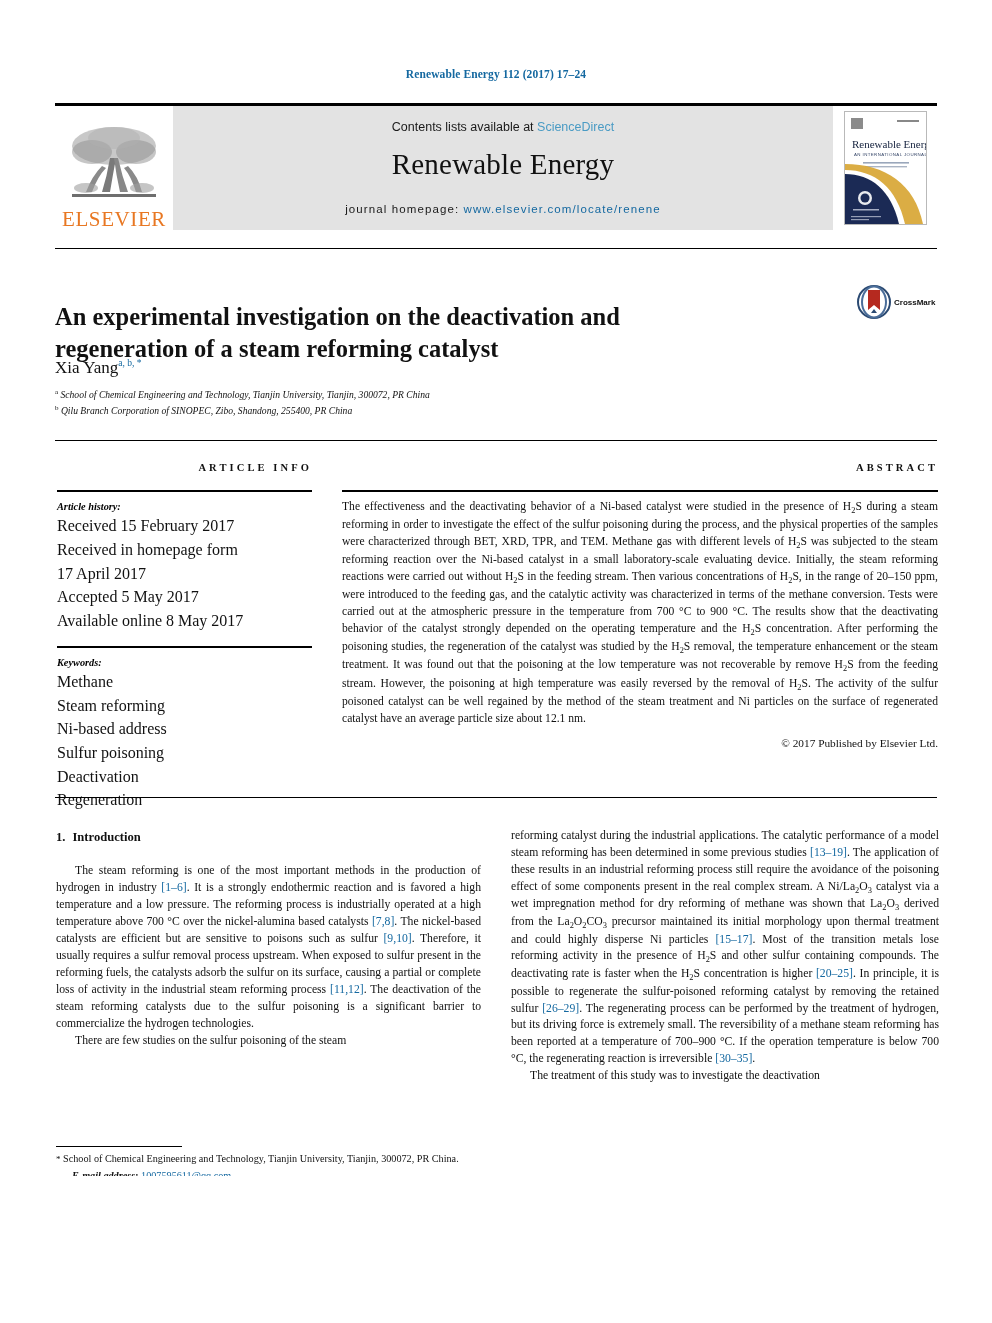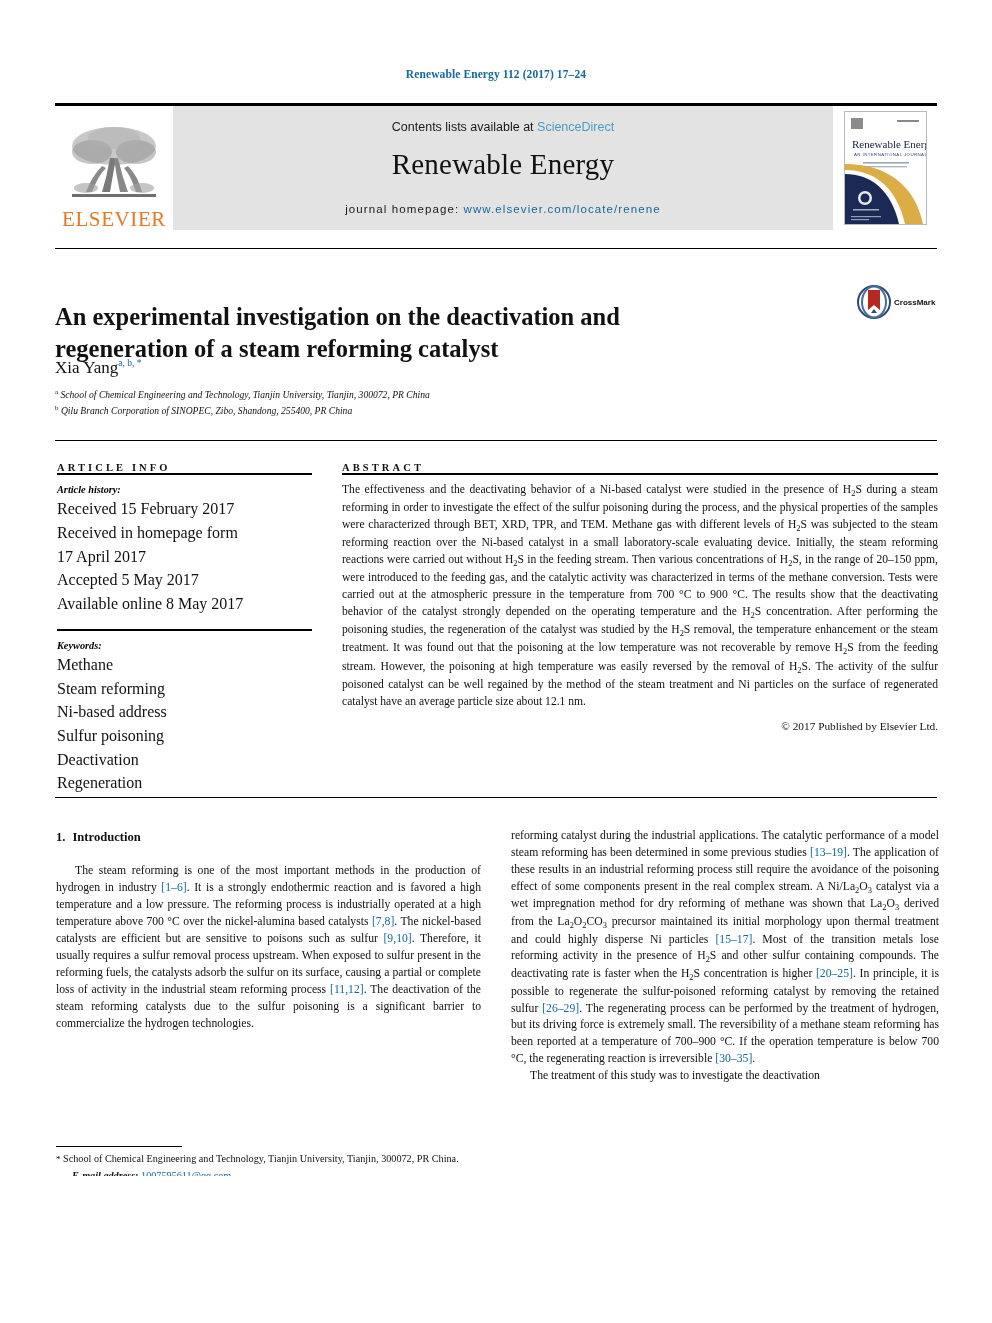--- a/index.html
+++ b/index.html
@@ -202,21 +202,22 @@
     top: 462px;
     left: 342px;
     width: 596px;
   }
   .sec-head {
     font-family: "Liberation Serif", serif;
     font-weight: bold;
     font-size: 10.5px;
     letter-spacing: 3.1px;
     color: #111;
-    margin-bottom: 0;
+    margin-bottom: 17px;
+    text-align: right;
   }
   .thin-rule {
     border-top: 2px solid #000;
     margin-bottom: 7px;
   }
   .history-label, .keywords-label {
     font-style: italic;
     font-weight: bold;
     font-size: 10.3px;
     line-height: 1.48;
@@ -422,20 +423,21 @@
     <div class="abs-copy">© 2017 Published by Elsevier Ltd.</div>
   </div>
 
   <div class="info-rule-bottom"></div>
 
   <div class="bodycol left">
     <div class="body-head">
       <span class="num">1.</span><span>Introduction</span>
     </div>
     <p>The steam reforming is one of the most important methods in the production of hydrogen in industry <span class="ref">[1–6]</span>. It is a strongly endothermic reaction and is favored a high temperature and a low pressure. The reforming process is industrially operated at a high temperature above 700 °C over the nickel-alumina based catalysts <span class="ref">[7,8]</span>. The nickel-based catalysts are efficient but are sensitive to poisons such as sulfur <span class="ref">[9,10]</span>. Therefore, it usually requires a sulfur removal process upstream. When exposed to sulfur present in the reforming fuels, the catalysts adsorb the sulfur on its surface, causing a partial or complete loss of activity in the industrial steam reforming process <span class="ref">[11,12]</span>. The deactivation of the steam reforming catalysts due to the sulfur poisoning is a significant barrier to commercialize the hydrogen technologies.</p>
+    <p>There are few studies on the sulfur poisoning of the steam</p>
   </div>
 
   <div class="bodycol right">
     <p style="text-indent:0">reforming catalyst during the industrial applications. The catalytic performance of a model steam reforming has been determined in some previous studies <span class="ref">[13–19]</span>. The application of these results in an industrial reforming process still require the avoidance of the poisoning effect of some components present in the real complex stream. A Ni/La<sub>2</sub>O<sub>3</sub> catalyst via a wet impregnation method for dry reforming of methane was shown that La<sub>2</sub>O<sub>3</sub> derived from the La<sub>2</sub>O<sub>2</sub>CO<sub>3</sub> precursor maintained its initial morphology upon thermal treatment and could highly disperse Ni particles <span class="ref">[15–17]</span>. Most of the transition metals lose reforming activity in the presence of H<sub>2</sub>S and other sulfur containing compounds. The deactivating rate is faster when the H<sub>2</sub>S concentration is higher <span class="ref">[20–25]</span>. In principle, it is possible to regenerate the sulfur-poisoned reforming catalyst by removing the retained sulfur <span class="ref">[26–29]</span>. The regenerating process can be performed by the treatment of hydrogen, but its driving force is extremely small. The reversibility of a methane steam reforming has been reported at a temperature of 700–900 °C. If the operation temperature is below 700 °C, the regenerating reaction is irreversible <span class="ref">[30–35]</span>.</p>
     <p>The treatment of this study was to investigate the deactivation</p>
   </div>
 
   <div class="foot-rule"></div>
   <div class="footnote">
     <div>

